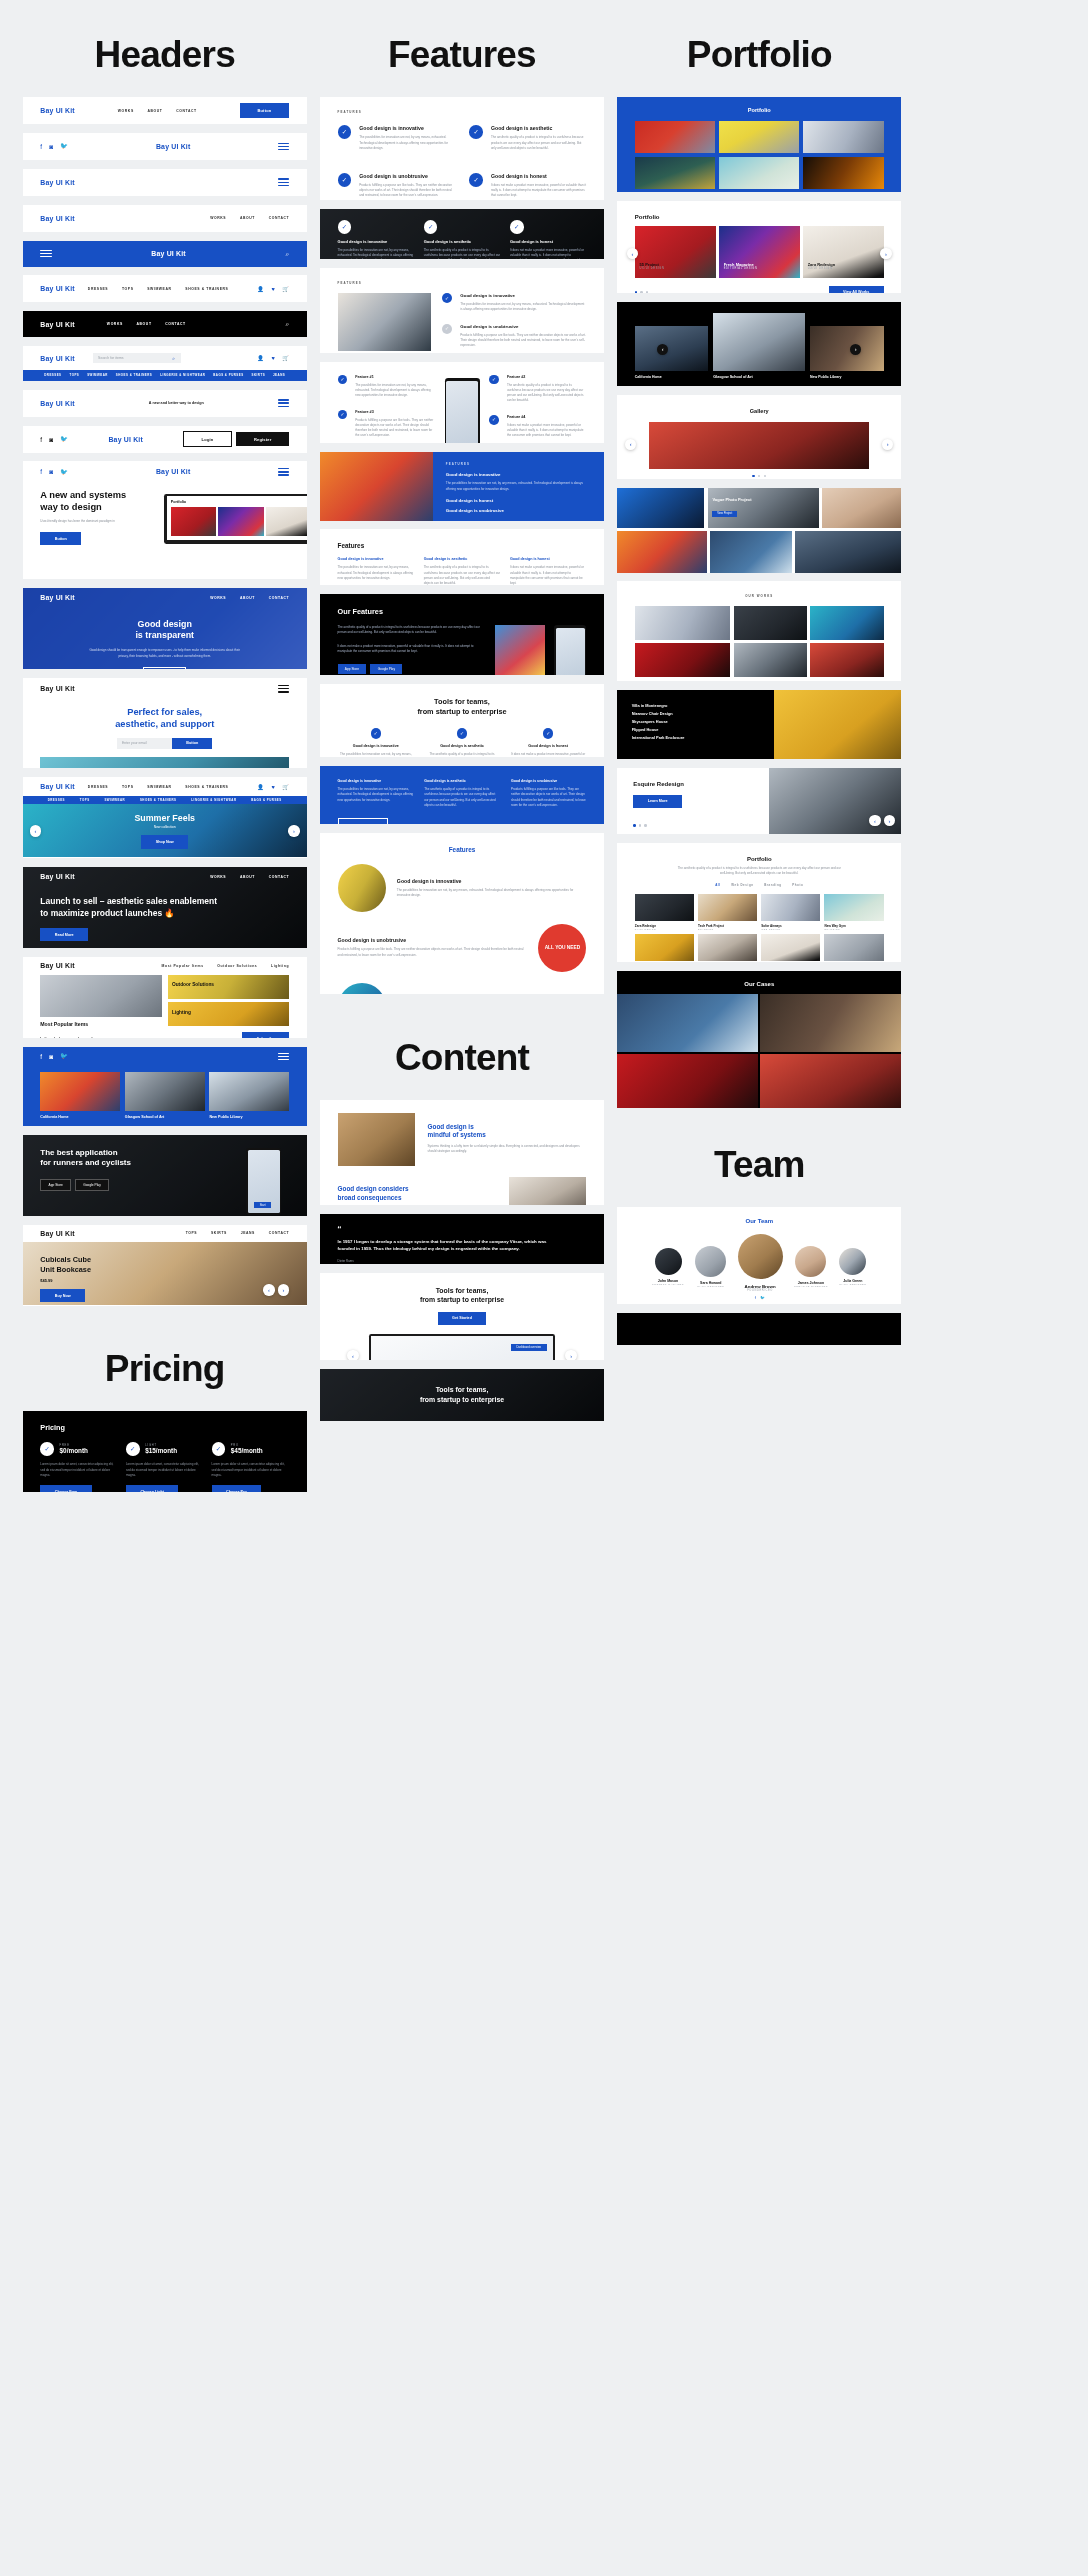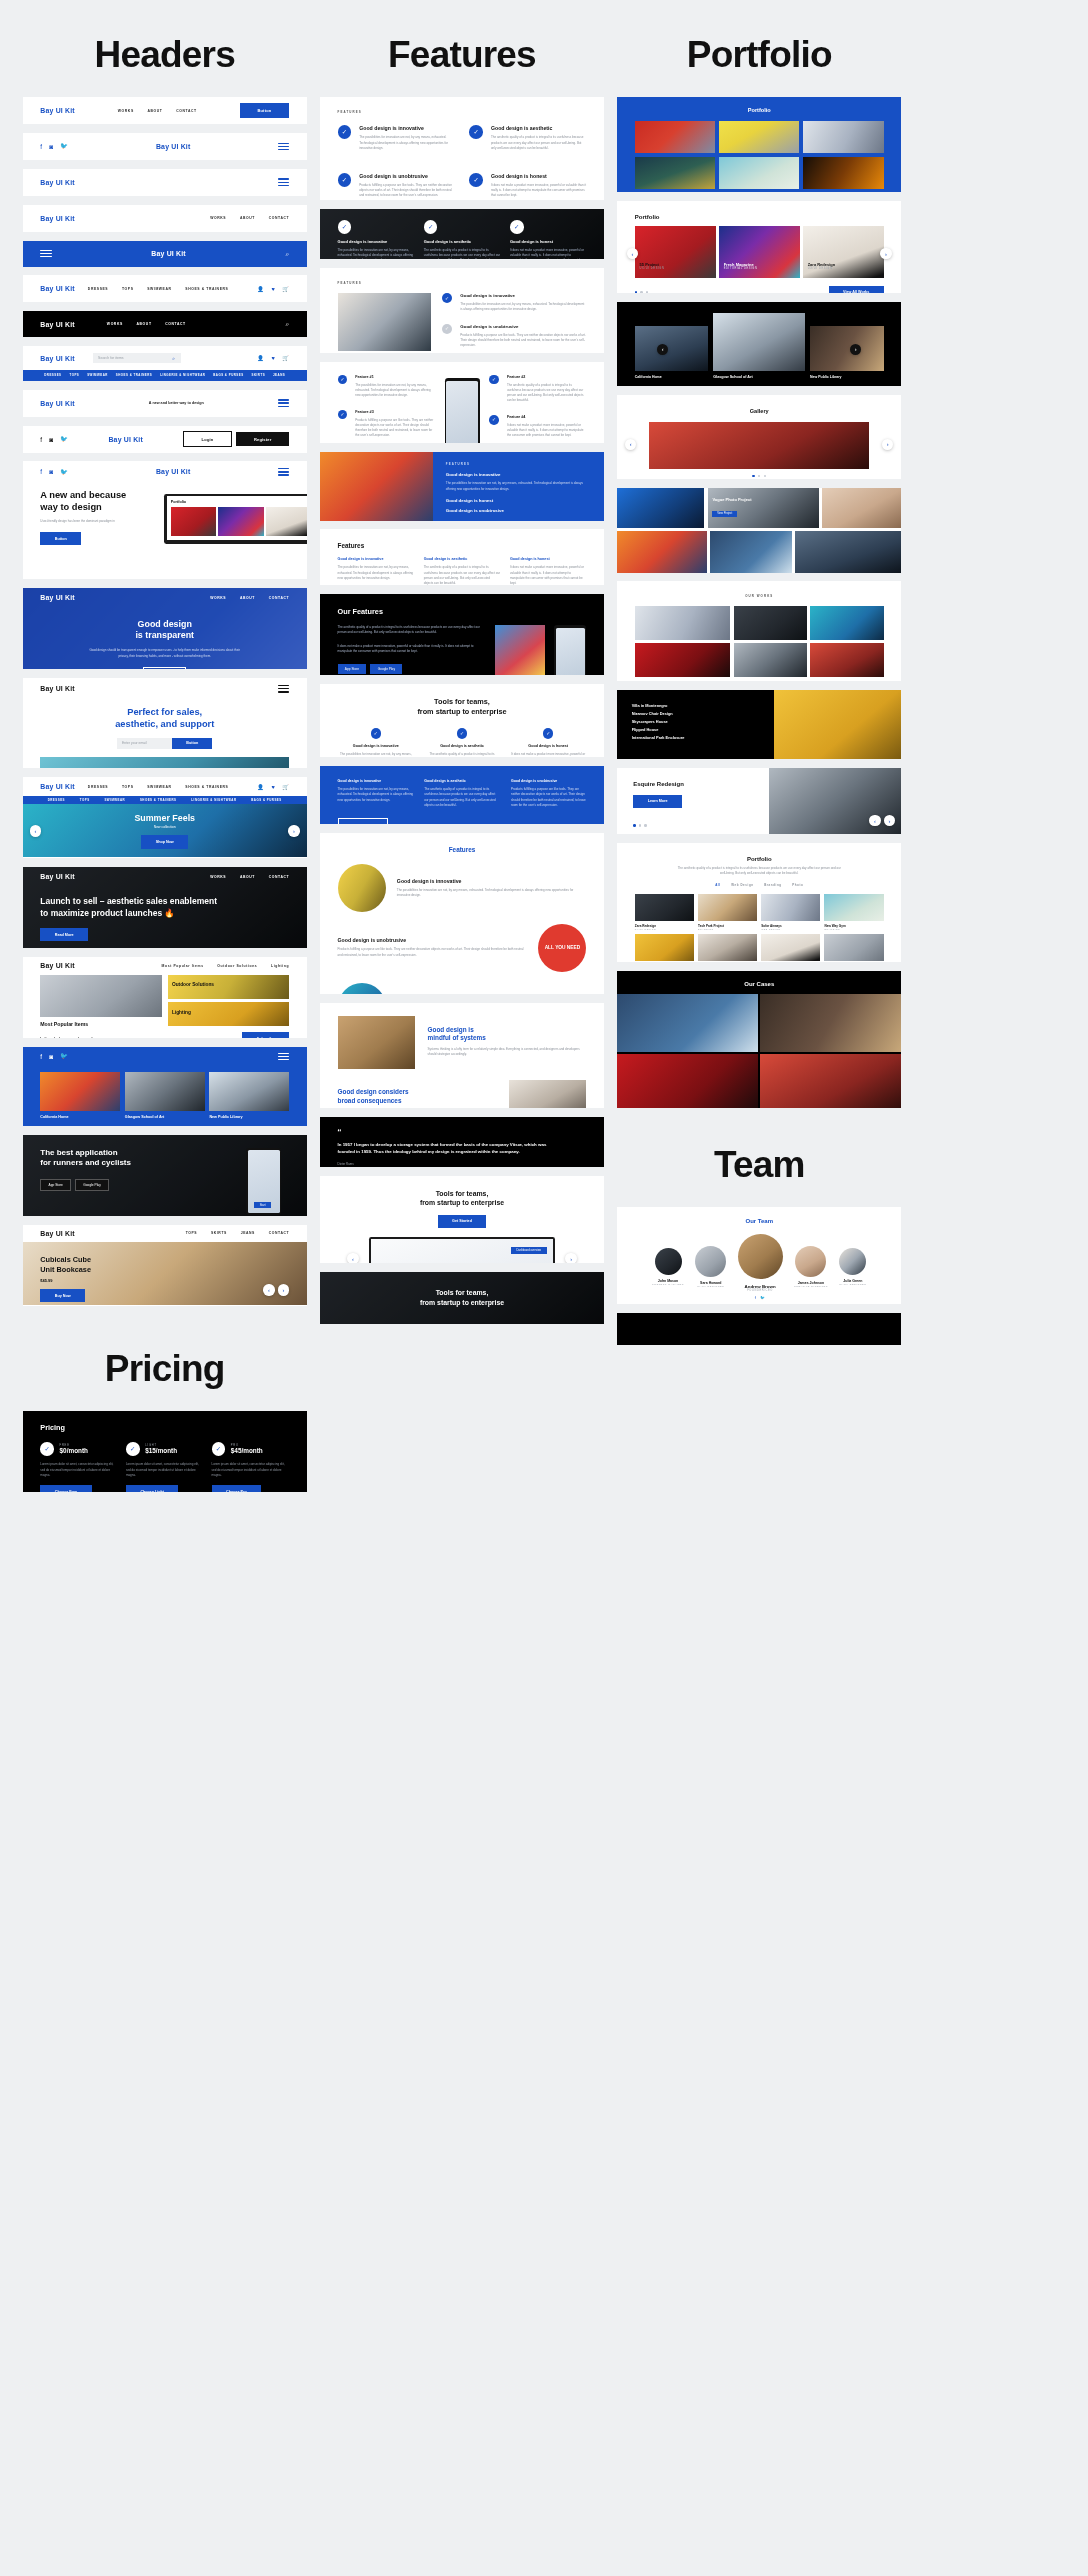--- a/index.html
+++ b/index.html
@@ -324,21 +324,21 @@
         <div class="spacer"></div>
         <div class="burger">
             <b></b>
             <b></b>
             <b></b>
           </div>
       </div>
       <div style="display:flex;padding:8px 0 0 17.7px;">
         <div style="width:121px;">
           <div style="font-size:9.3px;line-height:1.25;" class="h-dark">
-            <div>A new and because</div>
+            <div>A new and systems</div>
             <div>way to design</div>
           </div>
           <div class="body-txt" style="margin-top:5.6px;width:103px;">User-friendly design has been the dominant paradigm in</div>
           <div class="btn-ctr" style="margin-top:7.3px;">Button</div>
         </div>
         <div style="flex:1;position:relative;">
           <div class="laptop" style="position:absolute;left:3.2px;top:3.2px;width:153px;">
             <div class="scr" style="padding:4px;">
               <div style="font-size:3.7px;font-weight:bold;color:#111;margin-bottom:3.2px;">Portfolio</div>
               <div style="display:grid;grid-template-columns:1fr 1fr 1fr;gap:2.4px;">
@@ -847,20 +847,21 @@
             <div class="feat-t">Good design is unobtrusive</div>
           <div class="body-txt">Products fulfilling a purpose are like tools. They are neither decorative objects nor works of art. Their design should therefore be both neutral and restrained, to leave room for the user's self-expression.</div>
           </div>
       </div>
       <div style="display:flex;align-items:center;gap:11.3px;">
         <div class="img ph26" style="width:48px;height:48px;border-radius:50%;flex:0 0 48px;"></div>
 
       </div>
     </div>
 
+    <div class="section-title">Content</div>
 
     <div class="card pad" style="height:105px;">
       <div style="display:flex;gap:13px;">
         <div class="img phWood" style="width:77px;height:53px;flex:0 0 77px;"></div>
         <div style="flex:1;padding-top:9.7px;">
           <div class="h-blue" style="font-size:6.4px;line-height:1.3;">
             <div>Good design is</div>
             <div>mindful of systems</div>
           </div>
           <div class="body-txt" style="margin-top:4.8px;">Systems thinking is a lofty term for a relatively simple idea. Everything is connected, and designers and developers should strategize accordingly.</div>

